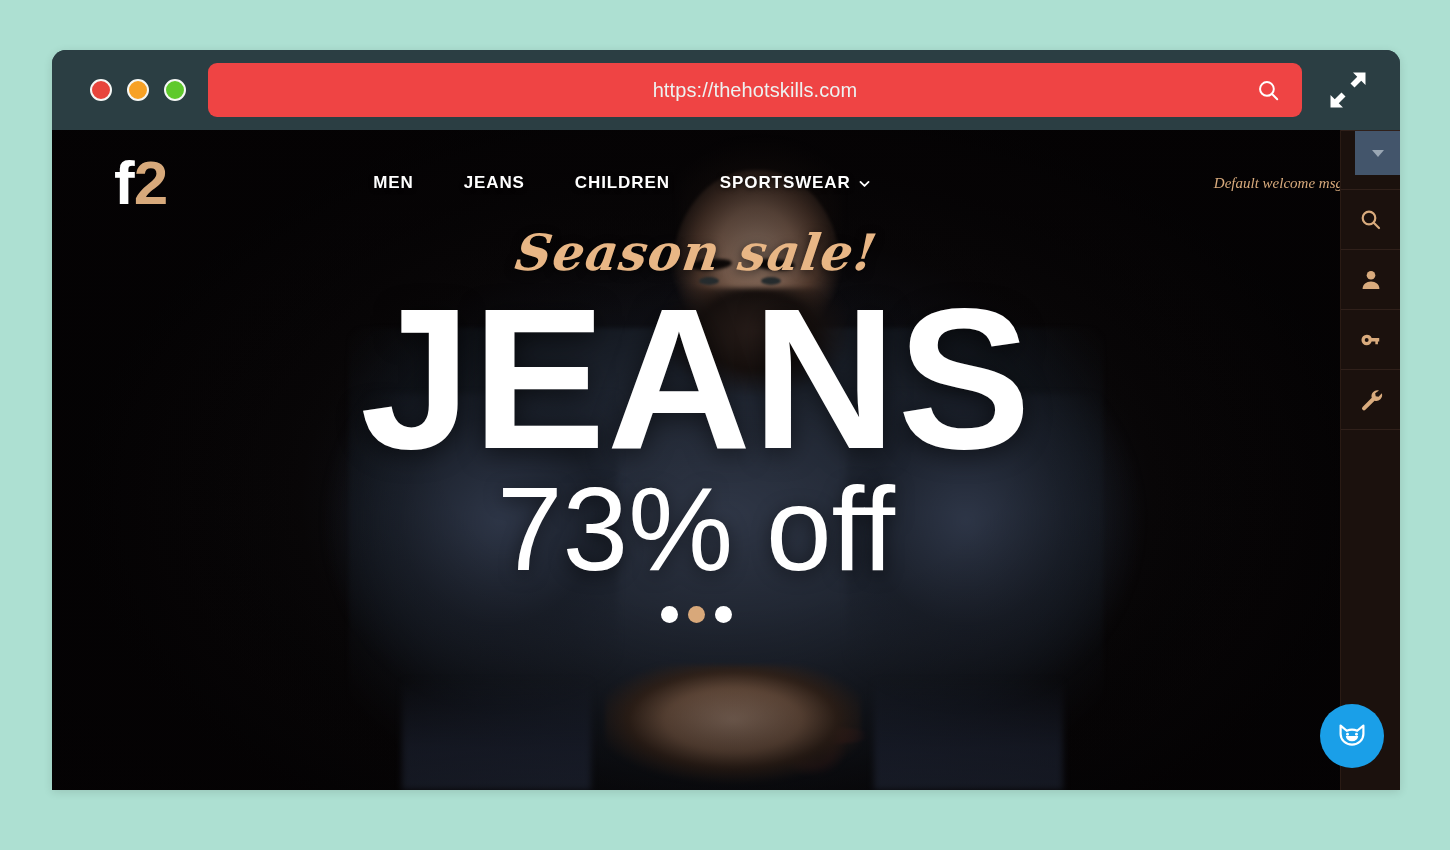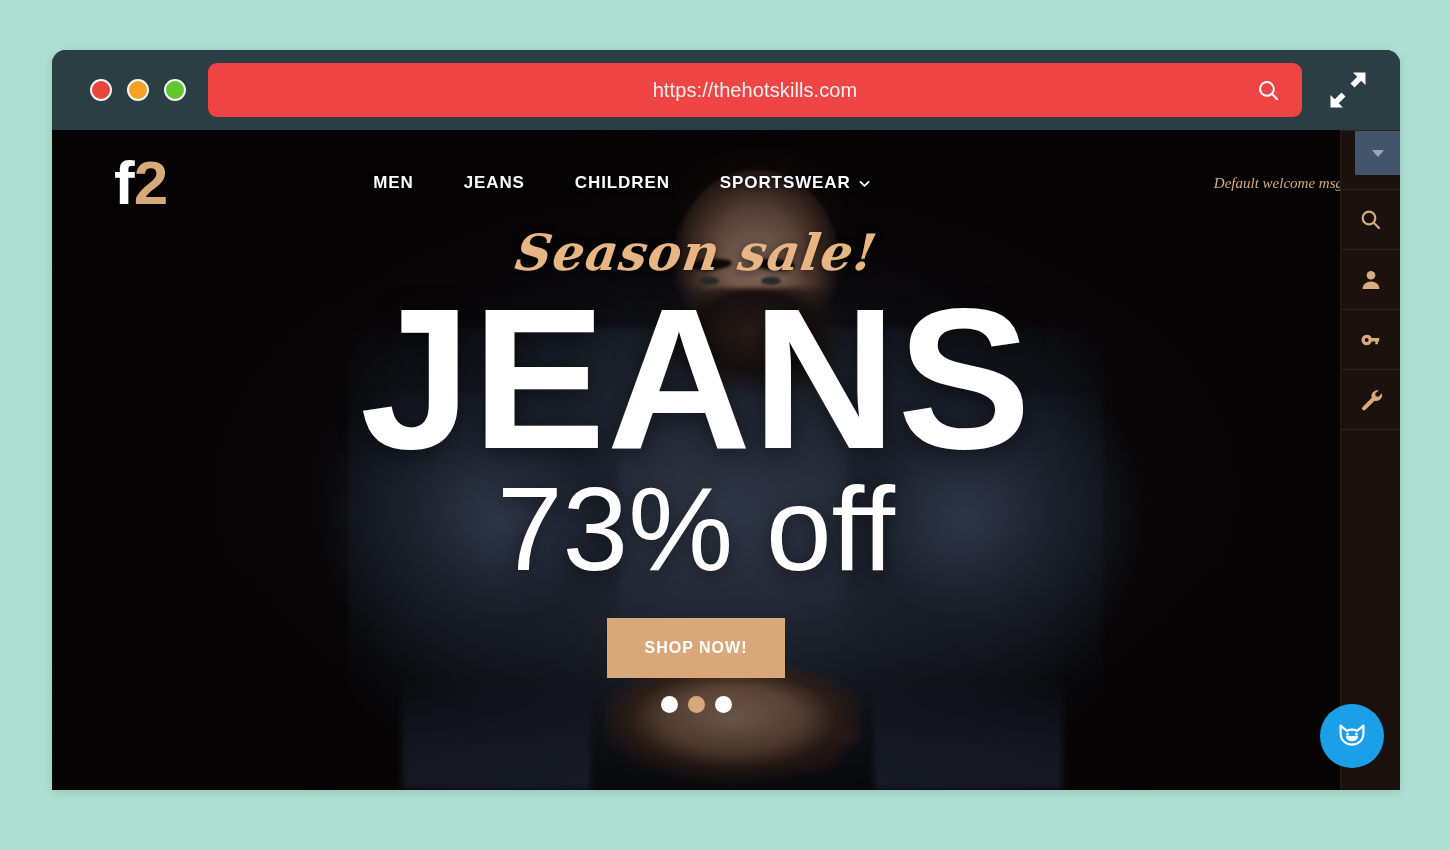--- a/index.html
+++ b/index.html
@@ -457,21 +457,20 @@
         </span>
       </nav>
 
       <div class="welcome-msg">Default welcome msg!</div>
     </div>
 
     <div class="hero-content">
       <div class="hero-script">Season sale!</div>
       <div class="hero-title">JEANS</div>
       <div class="hero-sub">73% off</div>
-      <button class="shop-btn">SHOP NOW!</button>
       <div class="carousel-dots">
         <span class="c-dot"></span>
         <span class="c-dot active"></span>
         <span class="c-dot"></span>
       </div>
     </div>
 
     <div class="side-toolbar">
 
       <div class="side-item">

